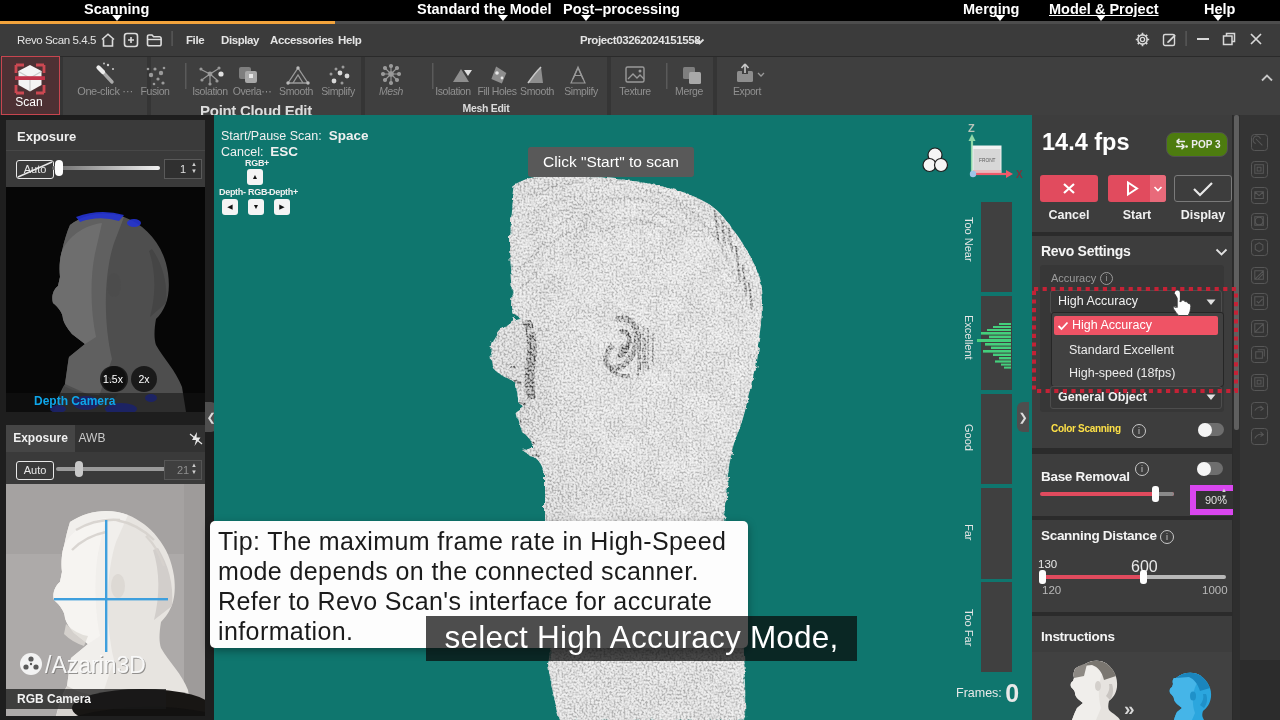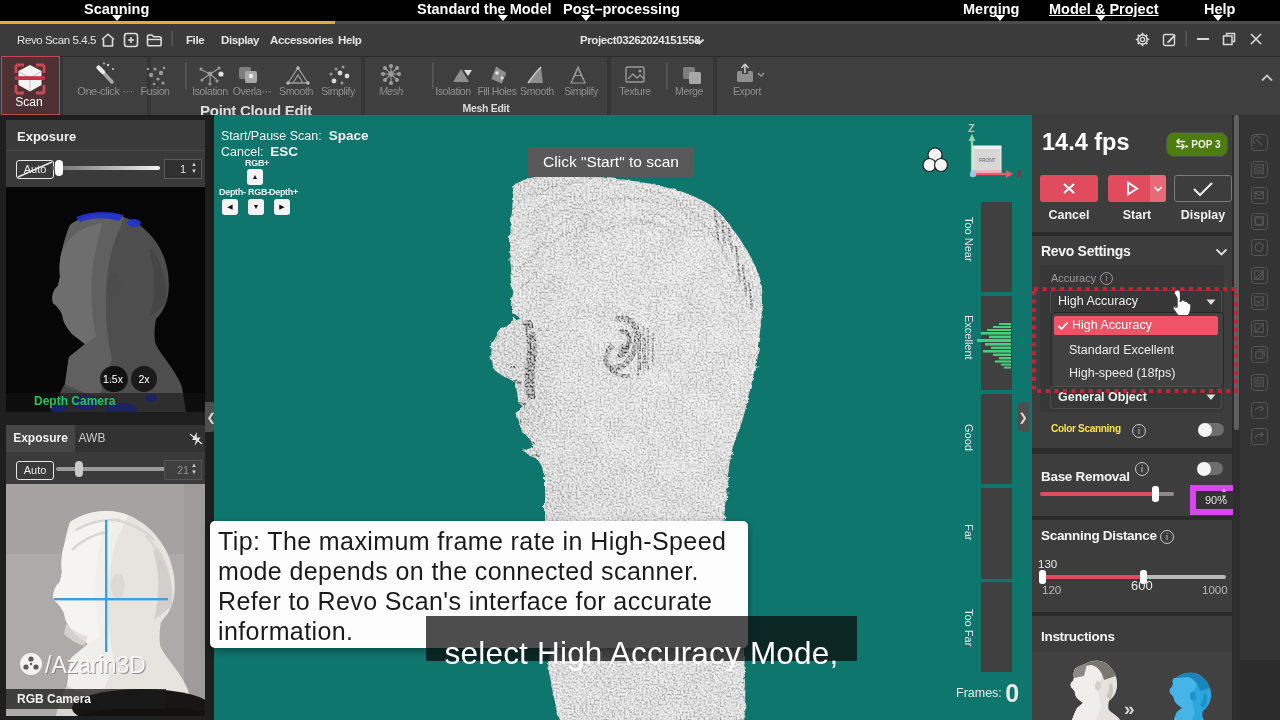--- a/index.html
+++ b/index.html
@@ -273,21 +273,21 @@
       <ellipse cx="115" cy="222" rx="16" ry="6"></ellipse>
       <ellipse cx="145" cy="211" rx="6" ry="4"></ellipse>
       <ellipse cx="52" cy="222" rx="8" ry="4"></ellipse>
     </g>
     <rect x="0" y="206" width="199" height="19" fill="rgba(20,20,20,0.55)"></rect>
   </svg>
 
   <div class="abs" style="left:62px;top:246px;width:26px;height:26px;border-radius:13px;background:rgba(15,15,15,0.82);color:#fff;font-size:10.5px;text-align:left;line-height:26px;margin-left:34px;">1x</div>
   <div class="abs" style="left:94px;top:246px;width:26px;height:26px;border-radius:13px;background:rgba(15,15,15,0.82);color:#fff;font-size:10.5px;text-align:center;line-height:26px;">1.5x</div>
   <div class="abs" style="left:125px;top:246px;width:26px;height:26px;border-radius:13px;background:rgba(15,15,15,0.82);color:#fff;font-size:10.5px;text-align:center;line-height:26px;">2x</div>
-  <div class="abs" style="left:11px;top:274px;color:#22c55e;font-size:12px;font-weight:bold;padding-left:17px;">Depth Camera</div>
+  <div class="abs" style="left:11px;top:274px;color:#0ea5e9;font-size:12px;font-weight:bold;padding-left:17px;">Depth Camera</div>
 </div>
 
 <div class="abs" style="left:205px;top:402px;width:12px;height:30px;background:#4e4e4e;border-radius:0 6px 6px 0;color:#ddd;font-size:11px;line-height:30px;text-align:center;">❮</div>
 
 <div class="abs" style="left:6px;top:425px;width:199px;height:291px;background:#3a3a3a;">
   <div class="abs" style="left:0;top:0;width:199px;height:27px;background:#323232;"></div>
   <div class="abs" style="left:0;top:0;width:69px;height:27px;background:#454545;color:#f0f0f0;font-size:12px;font-weight:bold;text-align:center;line-height:27px;">Exposure</div>
   <div class="abs" style="left:60px;top:0;width:52px;height:27px;color:#c9c9c9;font-size:12px;text-align:center;line-height:27px;">AWB</div>
   <svg class="abs" style="left:183px;top:6px;" width="14" height="16" viewBox="0 0 14 16">
       <path d="M8 1 L3 9 H7 L5.5 15 L11.5 6.5 H7.5 Z" fill="#e8e8e8"></path>
@@ -497,21 +497,21 @@
 
   <div class="abs" style="left:803px;top:287px;width:12px;height:30px;background:#4e4e4e;border-radius:6px 0 0 6px;color:#ddd;font-size:11px;line-height:30px;text-align:center;">❯</div>
 
   <div class="abs" style="left:742px;top:564px;color:#e8e8e8;font-size:12.5px;">Frames: <span style="font-size:25px;font-weight:bold;vertical-align:-5px;">0</span></div>
 </div>
 
 <div class="abs" style="left:210px;top:521px;width:538px;height:127px;background:#fdfdfd;border-radius:5px;box-shadow:0 3px 8px rgba(0,0,0,0.35);"></div>
 <div class="abs" style="left:218px;top:526px;width:540px;color:#1b1b1b;font-size:25px;line-height:30px;letter-spacing:0.4px;">Tip: The maximum frame rate in High-Speed<br>mode depends on the connected scanner.<br>Refer to Revo Scan's interface for accurate<br>information.</div>
 
 <div class="abs" style="left:426px;top:616px;width:431px;height:45px;background:rgba(8,8,8,0.72);"></div>
-<div class="abs" style="left:426px;top:619px;width:431px;text-align:center;color:#fff;font-size:31.5px;font-weight:500;letter-spacing:0.2px;margin-top:16px;">select High Accuracy Mode,</div>
+<div class="abs" style="left:426px;top:619px;width:431px;text-align:center;color:#fff;font-size:31.5px;font-weight:500;letter-spacing:0.2px;">select High Accuracy Mode,</div>
 
 <div id="rp"></div>
 <div class="abs" style="left:1032px;top:115px;width:200px;height:117px;background:#3d3d3d;">
   <div class="abs" style="left:10px;top:14px;color:#fff;font-size:23.5px;font-weight:bold;">14.4 fps</div>
   <div class="abs" style="left:134px;top:17px;width:60px;height:23px;background:#4d7c0f;border:1.5px solid #505050;border-radius:8px;color:#ececec;font-size:10px;font-weight:bold;line-height:23px;text-align:center;">
     <svg style="vertical-align:-2px;margin-right:3px;" width="15" height="12" viewBox="0 0 15 12">
         <path d="M3.5 3.5 H12 M3.5 3.5 l3-2.6 M3.5 3.5 l3 2.6 M11.5 8.5 H3 M11.5 8.5 l-3-2.6 M11.5 8.5 l-3 2.6" stroke="#ececec" stroke-width="1.4" fill="none"></path>
         <circle cx="13.6" cy="8.5" r="1.3" fill="#ececec"></circle>
       </svg>POP 3</div>
   <div class="abs" style="left:8px;top:60px;width:58px;height:27px;background:#e14b5e;border-radius:3px;">
@@ -579,21 +579,21 @@
   <div class="abs" style="left:123px;top:38px;width:19px;height:4px;border-radius:0 2px 2px 0;background:#8a8a8a;"></div>
   <div class="abs" style="left:120px;top:32px;width:7px;height:16px;border-radius:3px;background:#fdfdfd;"></div>
   <div class="abs" style="left:158px;top:31px;width:40px;height:18px;background:#333;border:6px solid #d946ef;color:#e0e0e0;font-size:11px;text-align:center;line-height:18px;">90%</div>
   <div class="abs" style="left:189px;top:33px;color:#cfcfcf;font-size:6px;line-height:7px;">▲<br>▼</div>
 </div>
 
 <div class="abs" style="left:1032px;top:520px;width:200px;height:92px;background:#3d3d3d;">
   <div class="abs" style="left:9px;top:8px;color:#f4f4f4;font-size:13.5px;letter-spacing:-0.3px;font-weight:bold;">Scanning Distance</div>
   <div class="abs" style="left:128px;top:10px;width:12px;height:12px;border:1px solid #c9c9c9;border-radius:50%;color:#c9c9c9;font-size:9px;text-align:center;line-height:12px;">i</div>
   <div class="abs" style="left:6px;top:38px;color:#e8e8e8;font-size:11.5px;">130</div>
-  <div class="abs" style="left:99px;top:38px;color:#e8e8e8;font-size:13px;margin-top:20px;">600</div>
+  <div class="abs" style="left:99px;top:38px;color:#e8e8e8;font-size:16px;">600</div>
   <div class="abs" style="left:8px;top:55px;width:186px;height:4px;border-radius:2px;background:#b8b8b8;"></div>
   <div class="abs" style="left:10px;top:55px;width:103px;height:4px;background:#e14b5e;"></div>
   <div class="abs" style="left:7px;top:50px;width:7px;height:14px;border-radius:3px;background:#fdfdfd;"></div>
   <div class="abs" style="left:108px;top:50px;width:7px;height:14px;border-radius:3px;background:#fdfdfd;"></div>
   <div class="abs" style="left:10px;top:64px;color:#b9b9b9;font-size:11.5px;">120</div>
   <div class="abs" style="left:170px;top:64px;color:#b9b9b9;font-size:11.5px;">1000</div>
 </div>
 
 <div class="abs" style="left:1032px;top:616px;width:200px;height:104px;background:#3d3d3d;">
   <div class="abs" style="left:9px;top:13px;color:#f4f4f4;font-size:13.5px;letter-spacing:-0.3px;font-weight:bold;">Instructions</div>

